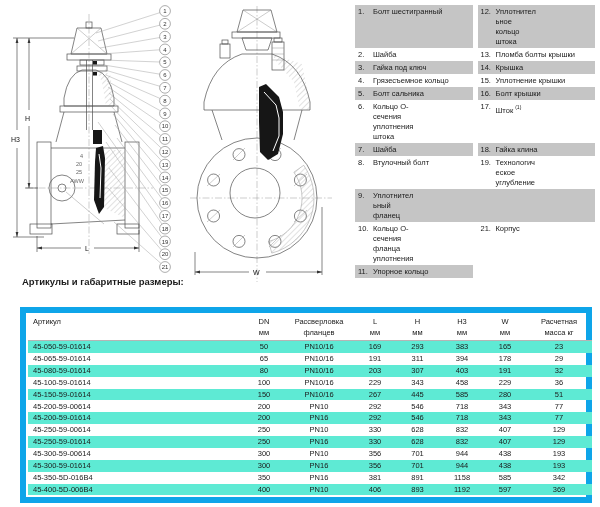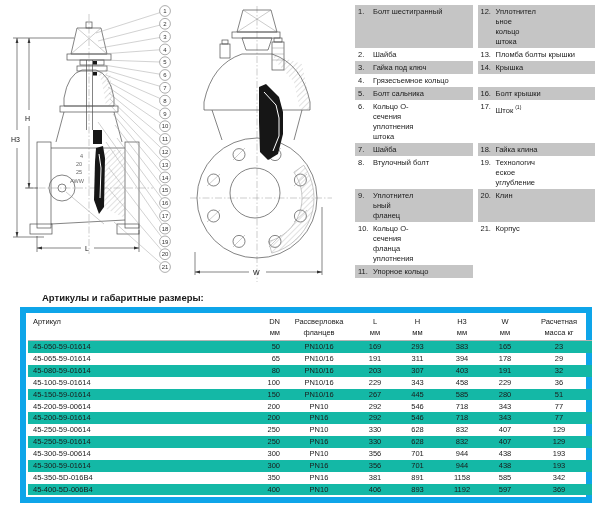--- a/index.html
+++ b/index.html
@@ -30,29 +30,29 @@
   
   .parts-list { position:absolute; left:355px; top:5px; width:240px; font-size:7.5px; line-height:10px; }
   .pl-row { display:flex; gap:5px; }
   .pl-group { flex:1 1 0; display:flex; padding:1.5px 2px 1.5px 3px; }
   .pl-group.shade { background:#c5c5c5; }
   .pl-num { width:15px; flex:none; }
   .pl-label { flex:1; white-space:pre-line; }
   .pl-sup { font-size:5px; vertical-align:super; margin-left:2px; }
 
   
-  .dims-title { position:absolute; left:22px; top:292px; font-size:9.5px; font-weight:bold;margin-left:20px; }
+  .dims-title { position:absolute; left:22px; top:276px; font-size:9.5px; font-weight:bold; }
   .dims-wrap  { position:absolute; left:20px; top:307px; width:556px; border:6px solid #0ea5e9; padding:2px; background:#fff; }
   table { border-collapse:collapse; width:100%; table-layout:fixed; font-size:7.5px; }
   th { font-weight:normal; padding:1px 0 2px 0; vertical-align:top; line-height:11px; }
   thead tr { border-bottom:1px solid #b5b5b5; }
   td { padding:1.2px 0; line-height:9.5px; }
-  tr.shade { background:#14b8a6; }
+  tr.shade { background:#5eead4; }
   .c0 { width:215px; text-align:left; padding-left:5px; }
-  .c1 { width:32px;  text-align:right; padding-right:3px; }
+  .c1 { width:32px;  text-align:center; padding-right:3px; }
   .c2 { width:72px;  text-align:center;margin-top:37px; }
   .c3 { width:40px;  text-align:center; }
   .c4 { width:45px;  text-align:center; }
   .c5 { width:44px;  text-align:center; }
   .c6 { width:42px;  text-align:center; }
   .c7 { width:66px;  text-align:center; }
 </style>
 </head>
 <body>
 
@@ -295,20 +295,24 @@
         <div class="pl-group shade">
           <span class="pl-num">14.</span>
           <span class="pl-label">Крышка</span>
         </div>
       </div>
       <div class="pl-row">
         <div class="pl-group">
           <span class="pl-num">4.</span>
           <span class="pl-label">Грязесъемное кольцо</span>
         </div>
+        <div class="pl-group">
+          <span class="pl-num">15.</span>
+          <span class="pl-label">Уплотнение крышки</span>
+        </div>
       </div>
       <div class="pl-row">
         <div class="pl-group shade">
           <span class="pl-num">5.</span>
           <span class="pl-label">Болт сальника</span>
         </div>
         <div class="pl-group shade">
           <span class="pl-num">16.</span>
           <span class="pl-label">Болт крышки</span>
         </div>
@@ -347,24 +351,20 @@
 еское
 углубление</span>
         </div>
       </div>
       <div class="pl-row">
         <div class="pl-group shade">
           <span class="pl-num">9.</span>
           <span class="pl-label">Уплотнител
 ьный
 фланец</span>
-        </div>
-        <div class="pl-group shade">
-          <span class="pl-num">20.</span>
-          <span class="pl-label">Клин</span>
         </div>
       </div>
       <div class="pl-row">
         <div class="pl-group">
           <span class="pl-num">10.</span>
           <span class="pl-label">Кольцо О-
 сечения
 фланца
 уплотнения</span>
         </div>

